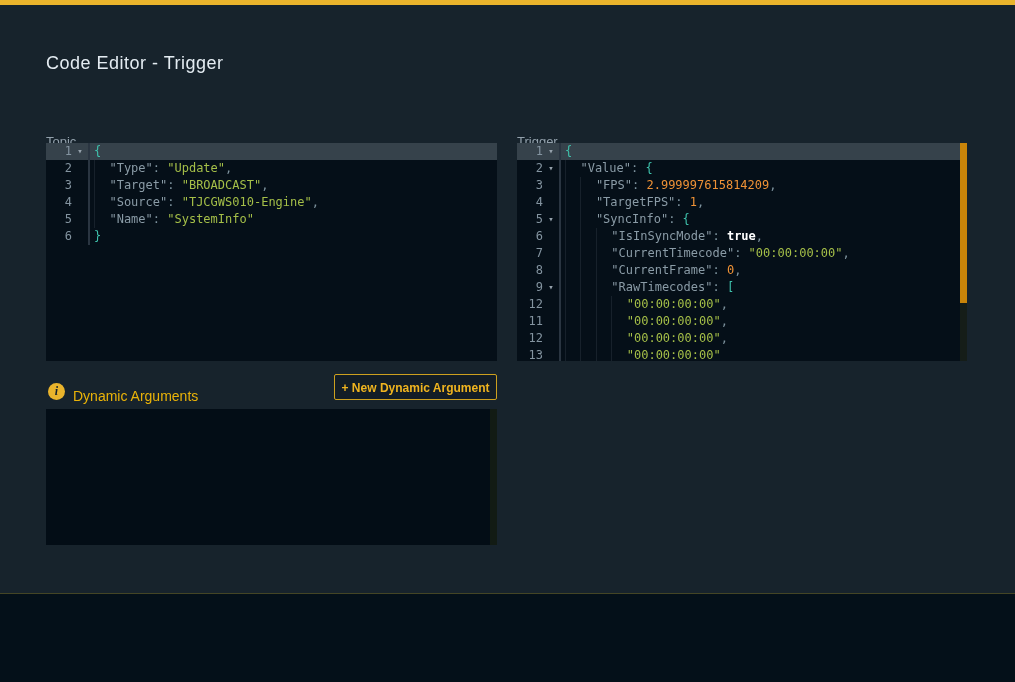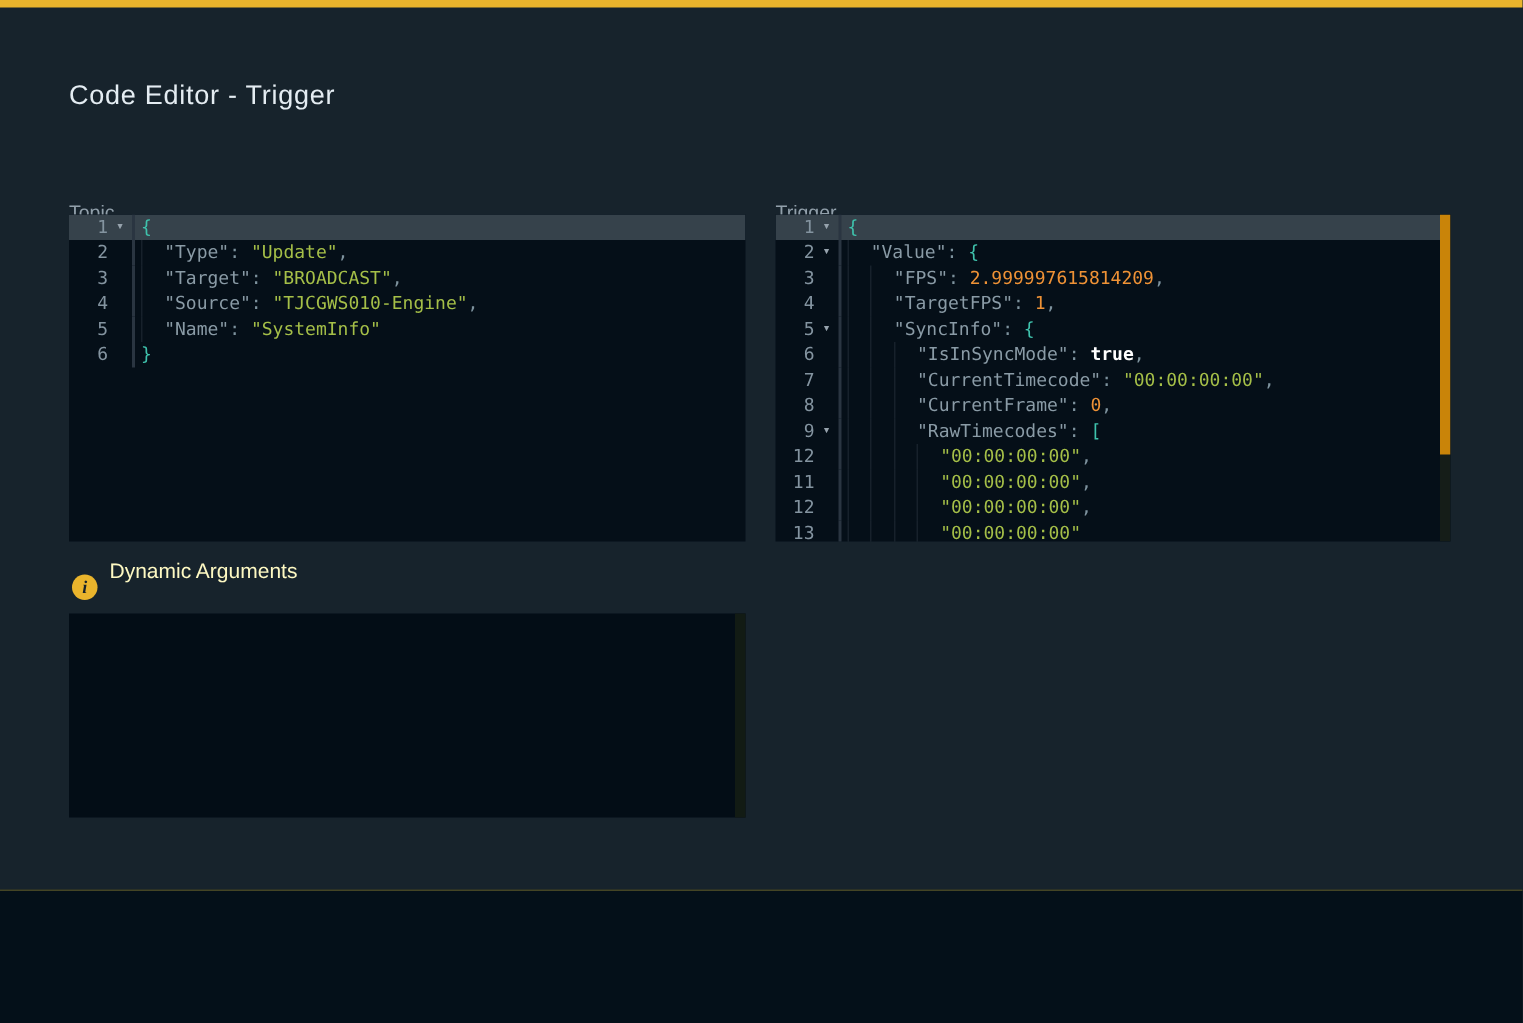--- a/index.html
+++ b/index.html
@@ -64,21 +64,21 @@
 
   
   .dyn-header{position:absolute;left:46px;top:372px;width:451px;height:30px;}
   .info-icon{
     position:absolute;left:2px;top:11px;width:17px;height:17px;border-radius:50%;
     background:#eab42c;color:#15222b;
     font-family:"Liberation Serif", serif;font-style:italic;font-weight:bold;
     font-size:12px;text-align:center;line-height:17px;
   }
   .dyn-label{
-    position:absolute;left:27px;top:0;font-size:14px;color:#fef9c3;
+    position:absolute;left:27px;top:16px;font-size:14px;color:#eab308;
   }
   .new-arg-btn{
     position:absolute;right:0;top:2px;width:163px;height:26px;box-sizing:border-box;
     background:#131d26;border:1px solid #cda01f;border-radius:2px;
     color:#f0b41f;font-size:12px;font-weight:bold;text-align:center;line-height:24px;
     font-family:"Liberation Sans", sans-serif;cursor:pointer;
   }
   .dyn-panel{
     position:absolute;left:46px;top:409px;width:451px;height:136px;background:#030d16;
   }
@@ -126,20 +126,21 @@
     <div class="row"><span class="ln">12</span><span class="fold"></span><span class="gutter-sep"></span><span class="code"><span class="ind"></span><span class="ind"></span><span class="ind"></span><span class="ind"></span><span class="tk str">"00:00:00:00"</span><span class="tk punct">,</span></span></div>
     <div class="row"><span class="ln">13</span><span class="fold"></span><span class="gutter-sep"></span><span class="code"><span class="ind"></span><span class="ind"></span><span class="ind"></span><span class="ind"></span><span class="tk str">"00:00:00:00"</span></span></div>
     <div class="scrollbar">
       <div class="scroll-thumb" style="background: rgb(201, 132, 9);"></div>
     </div>
   </div>
 
 <div class="dyn-header">
   <span class="info-icon">i</span>
   <span class="dyn-label">Dynamic Arguments</span>
+  <button class="new-arg-btn">+ New Dynamic Argument</button>
 </div>
 
 <div class="dyn-panel">
   <div class="dyn-panel-strip"></div>
 </div>
 
 <div class="footer">
   
   
 </div>

